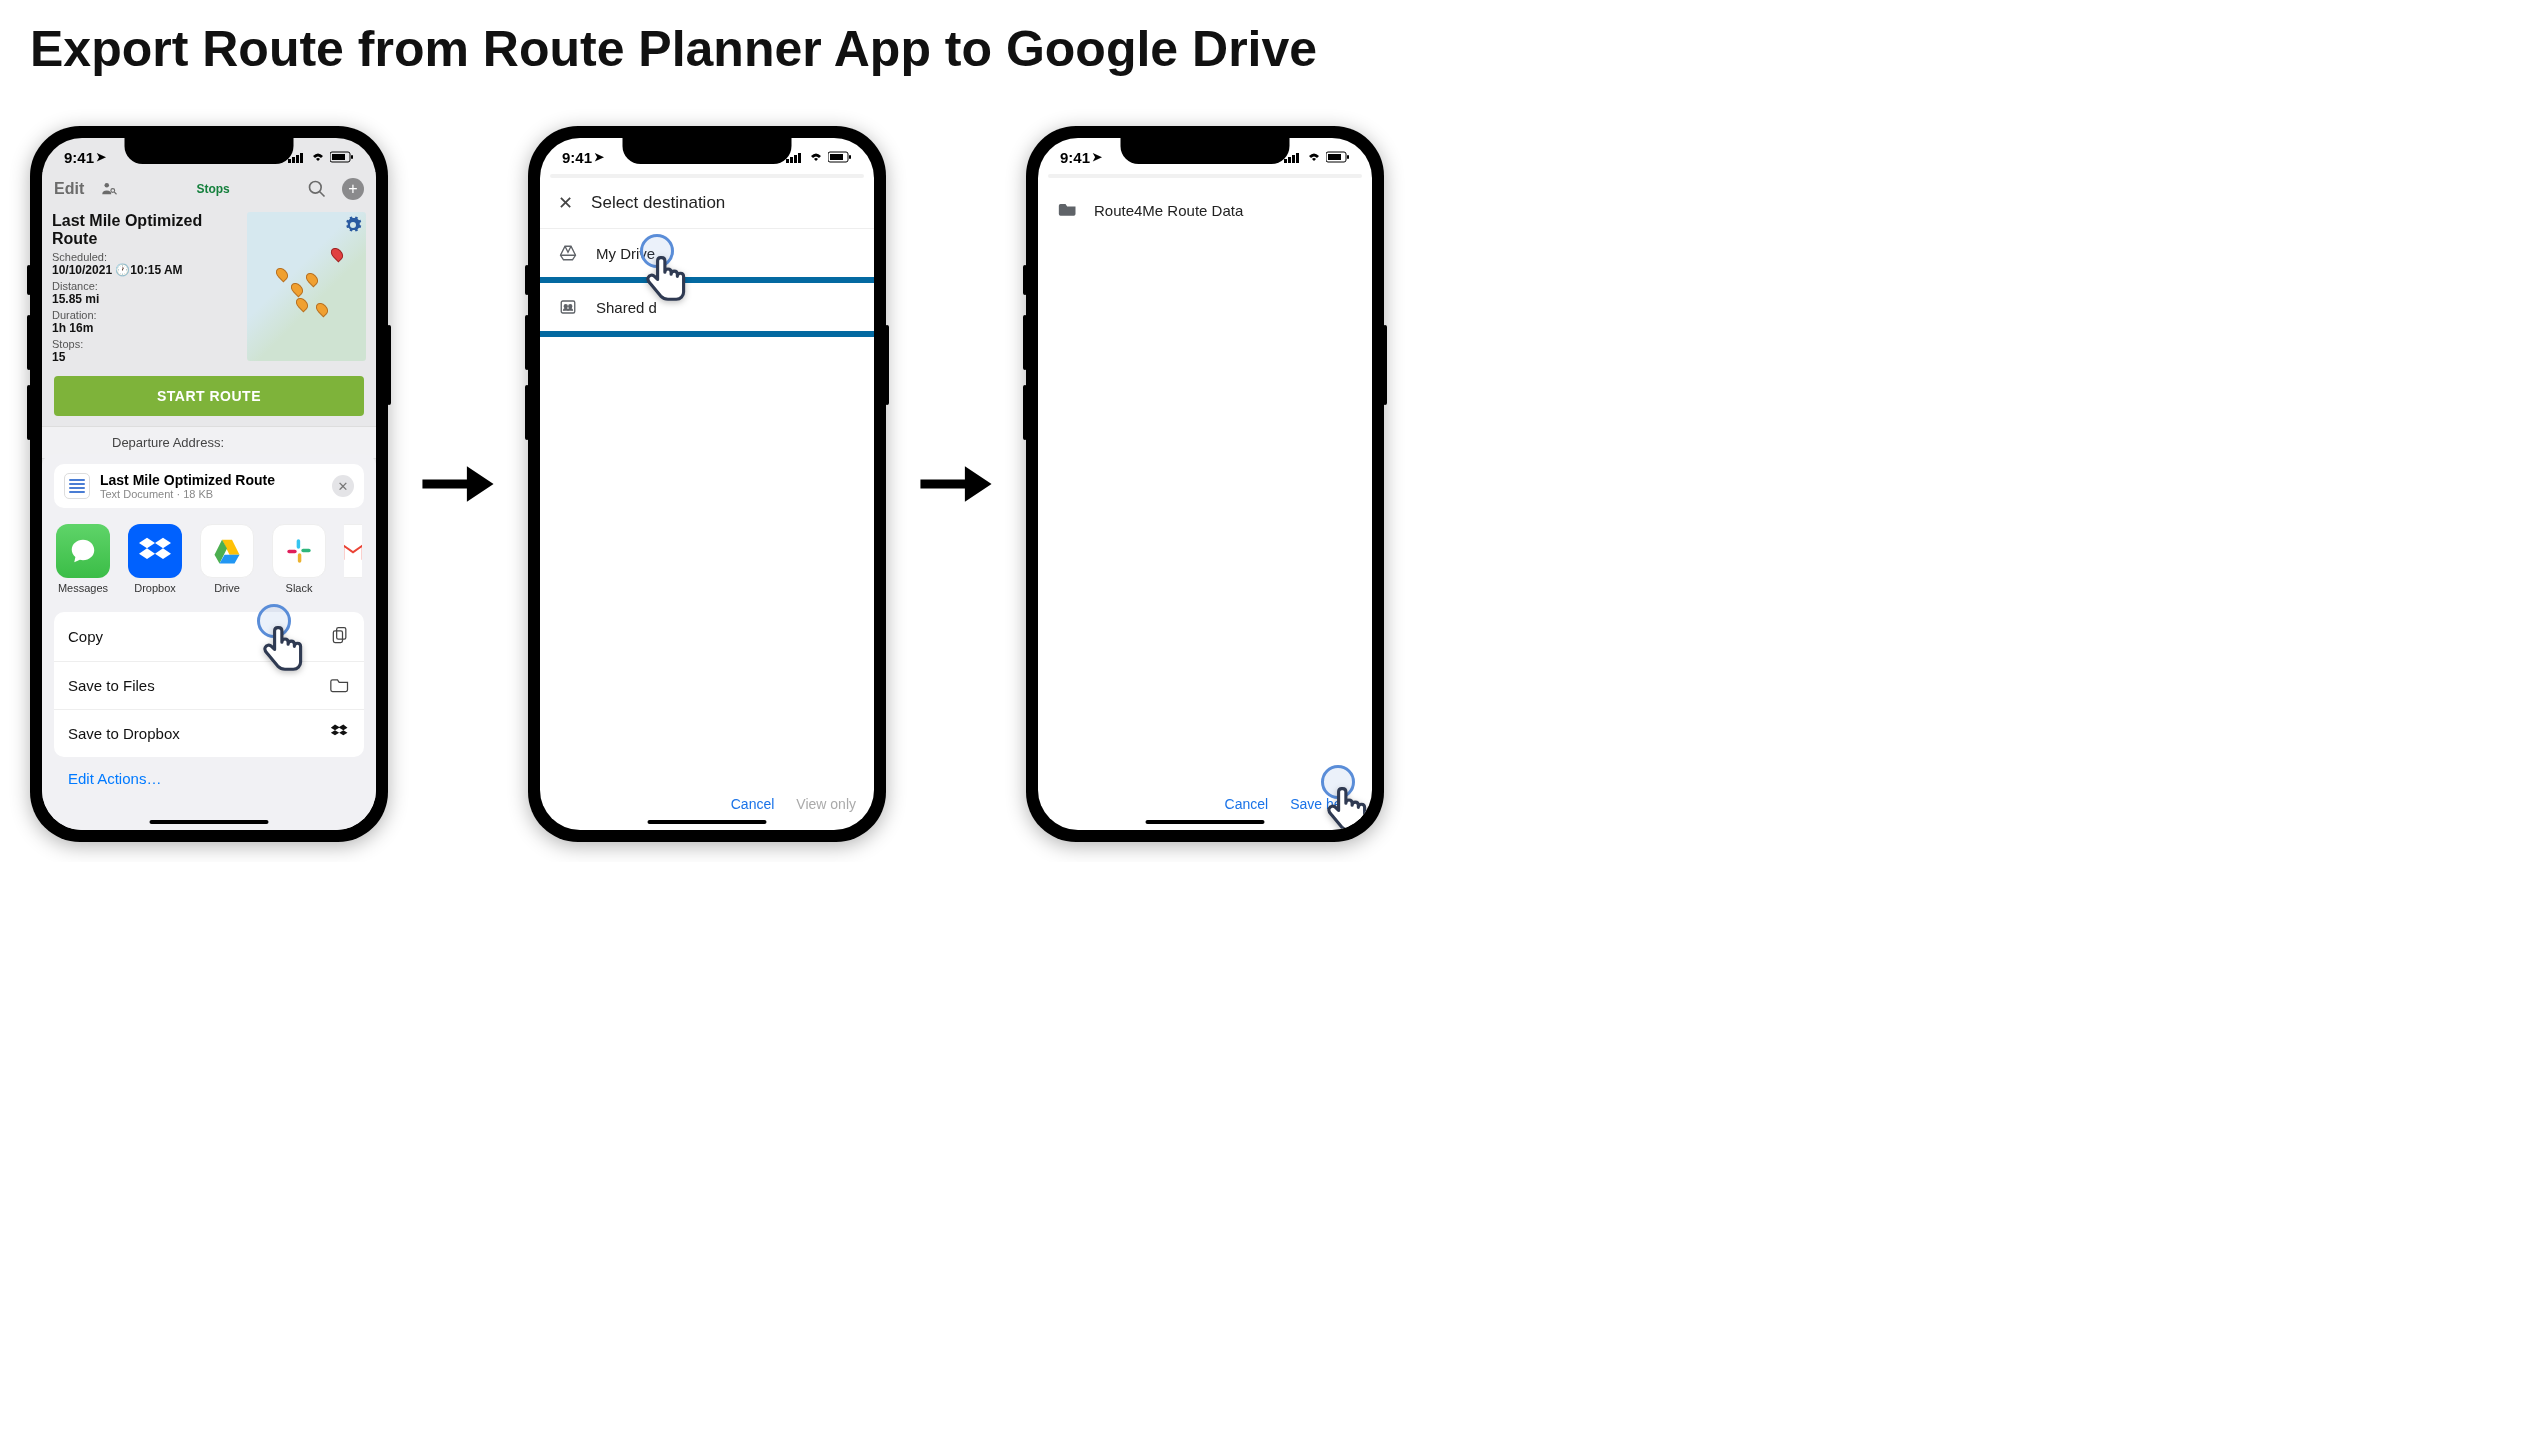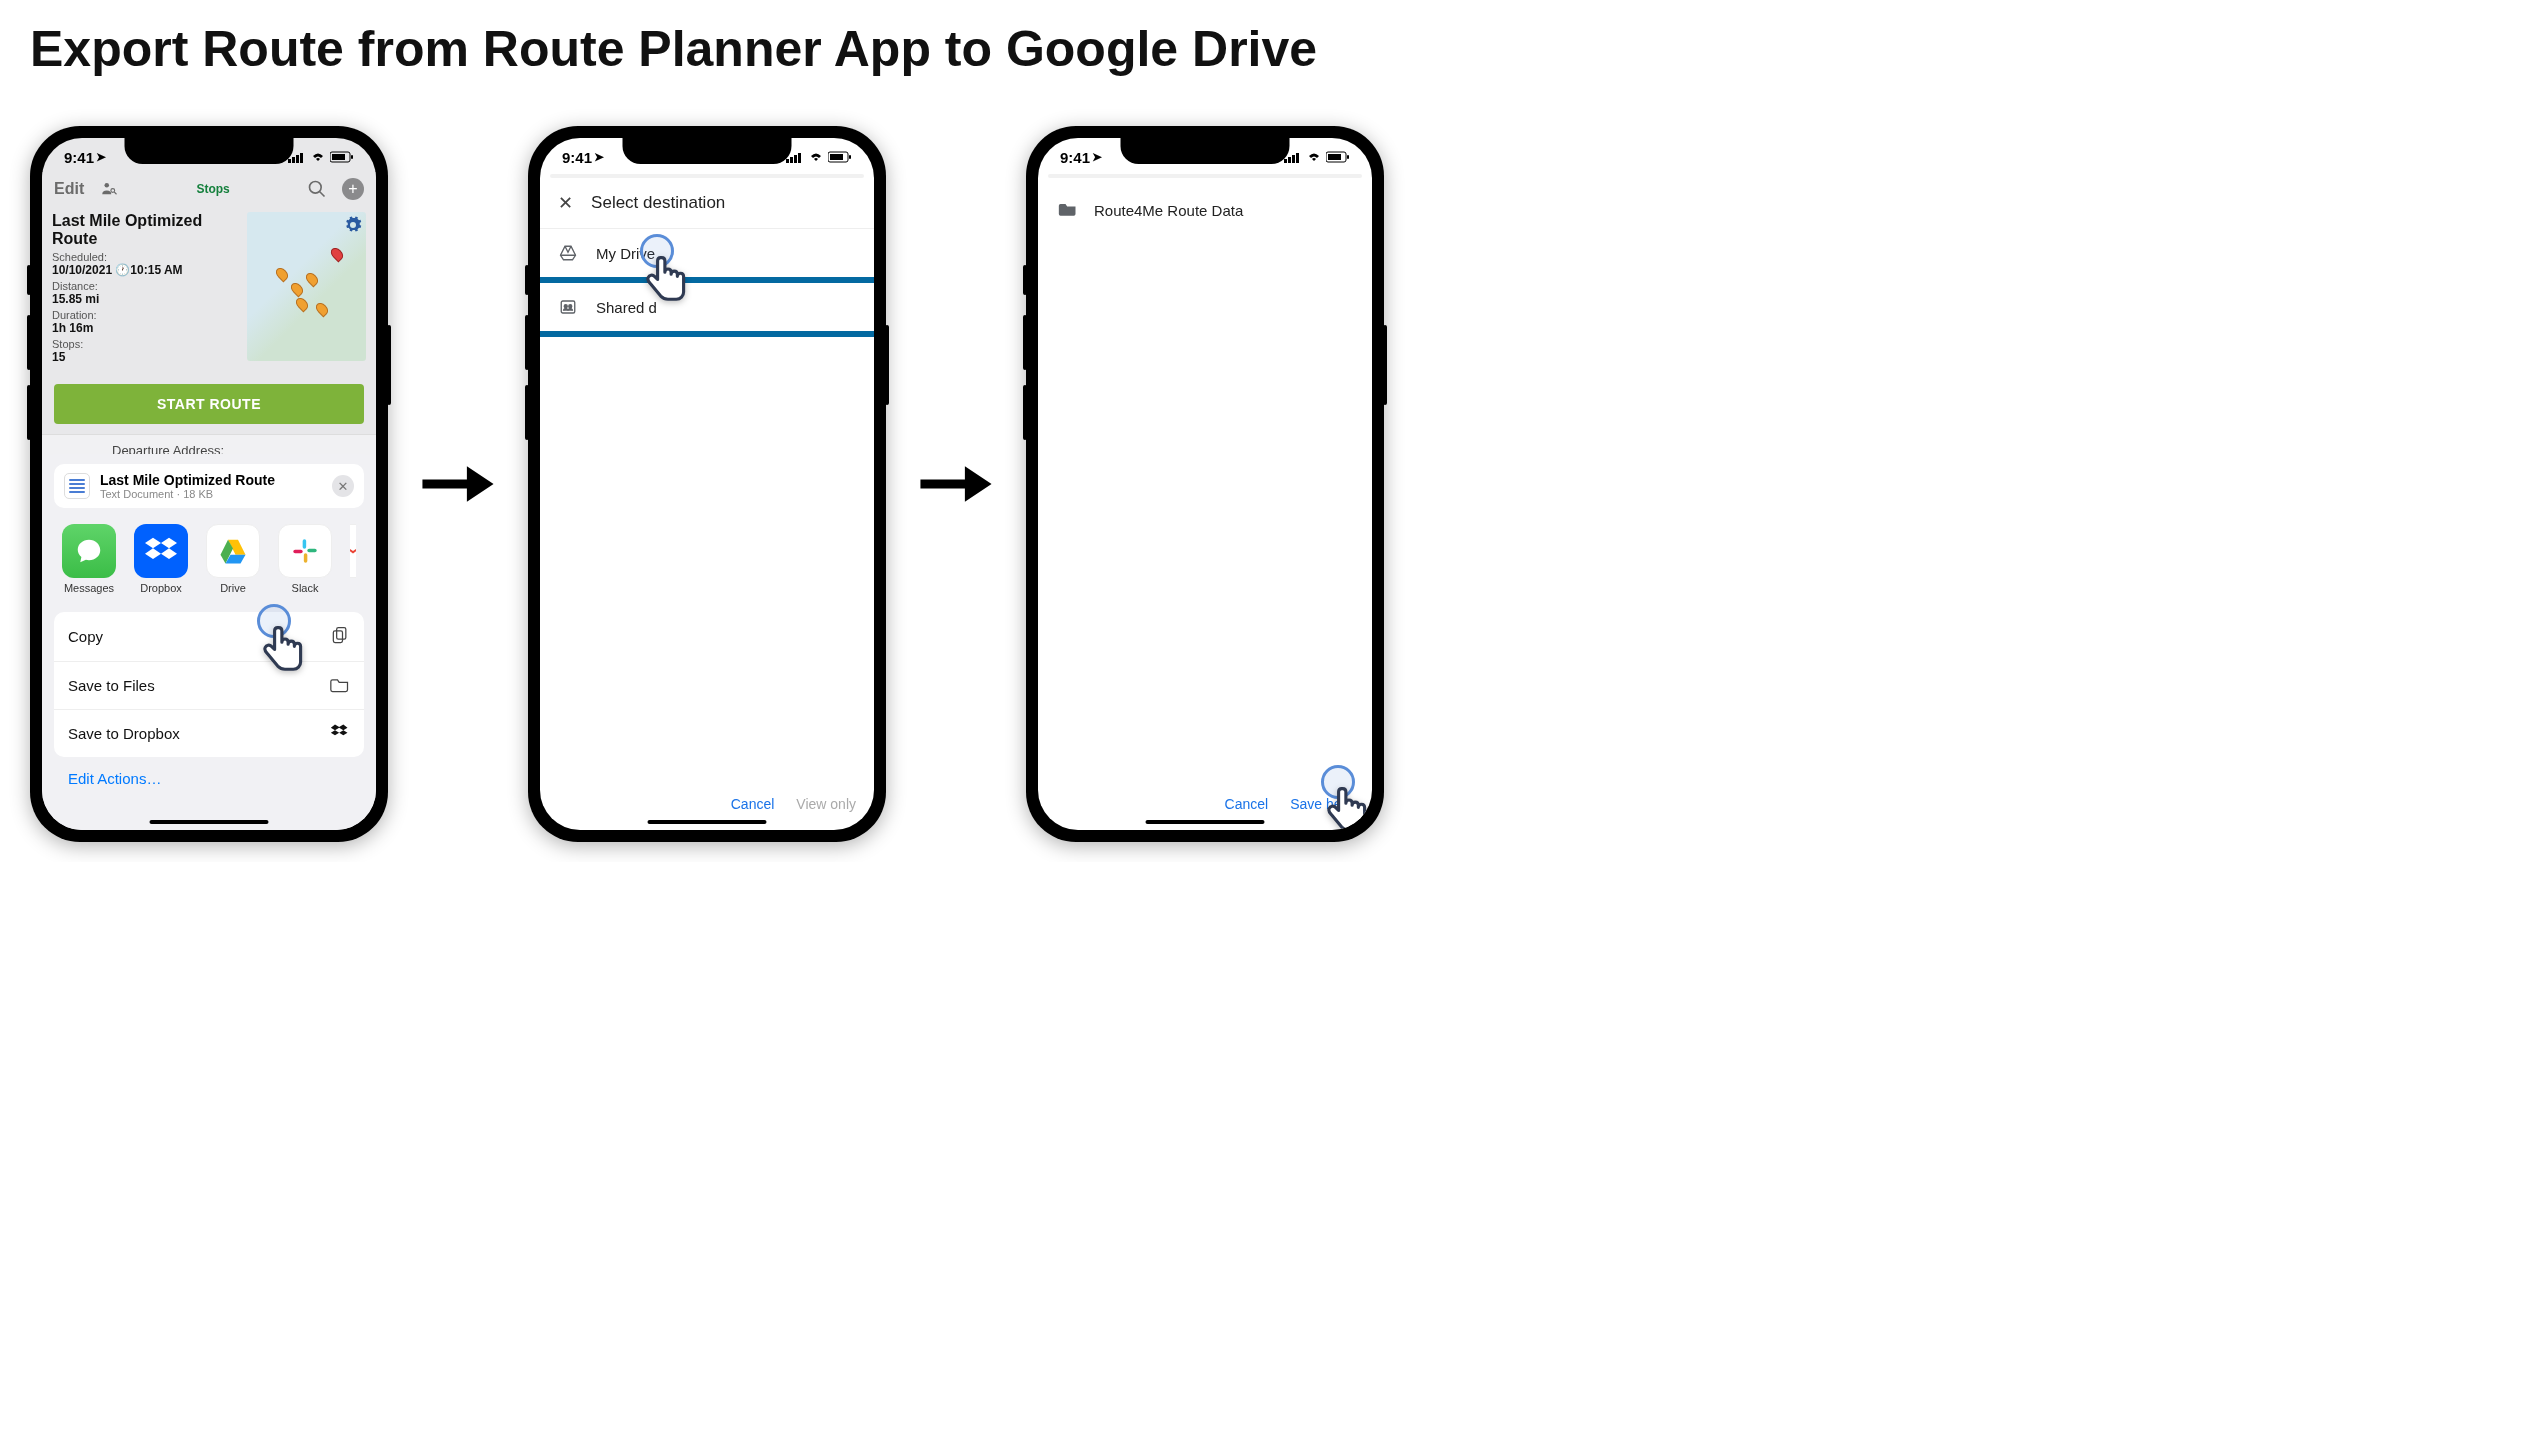--- a/index.html
+++ b/index.html
@@ -110,21 +110,21 @@
     background: linear-gradient(135deg, #d6e8ef 40%, #cfe3d2 60%);
     position: relative;
     border-radius: 3px;
     overflow: hidden;
   }
   .gear-top { position: absolute; top: 4px; right: 4px; color: #2a5aa0; }
   .pin { position: absolute; width: 10px; height: 14px; background: #f0a030; border-radius: 50% 50% 50% 0; transform: rotate(-45deg); border: 1px solid #b87020;}
   .pin.red { background: #e04040; border-color: #a02020; }
 
   .start-btn {
-    margin: 10px 12px 10px;
+    margin: 2px 12px 10px;
     background: #7eb33a;
     color: #fff;
     text-align: center;
     padding: 12px;
     border-radius: 4px;
     font-size: 14px;
     font-weight: 700;
     letter-spacing: 0.5px;
   }
   .dep-addr {
@@ -154,21 +154,21 @@
     gap: 10px;
   }
   .file-icon {
     width: 26px; height: 26px; background: #fff; border: 1px solid #ddd; border-radius: 5px; display:flex; flex-direction: column; justify-content: center; padding: 4px; gap: 2px;
   }
   .file-icon div { height: 2px; background: #4a7dd4; border-radius: 1px;}
   .share-file .close { width: 22px; height: 22px; border-radius: 50%; background: #e4e4e7; color: #777; display: flex; align-items: center; justify-content: center; font-size: 13px; }
   .share-apps {
     display: flex;
     gap: 18px;
-    padding: 16px 20px 8px;
+    padding: 16px 14px 8px;
     overflow: hidden;
   }
   .app { display: flex; flex-direction: column; align-items: center; gap: 4px; font-size: 11px; color: #333; width: 58px;}
   .app-icon { width: 54px; height: 54px; border-radius: 12px; display: flex; align-items:center; justify-content: center; font-size: 26px;}
   .ai-messages { background: linear-gradient(#5fd469,#3bbd47); color:#fff;}
   .ai-dropbox { background: #0061fe; color:#fff;}
   .ai-drive { background: #fff; border: 1px solid #eee;}
   .ai-slack { background: #fff; border: 1px solid #eee;}
   .ai-gmail { background: #fff; border: 1px solid #eee; overflow:hidden;}
 

